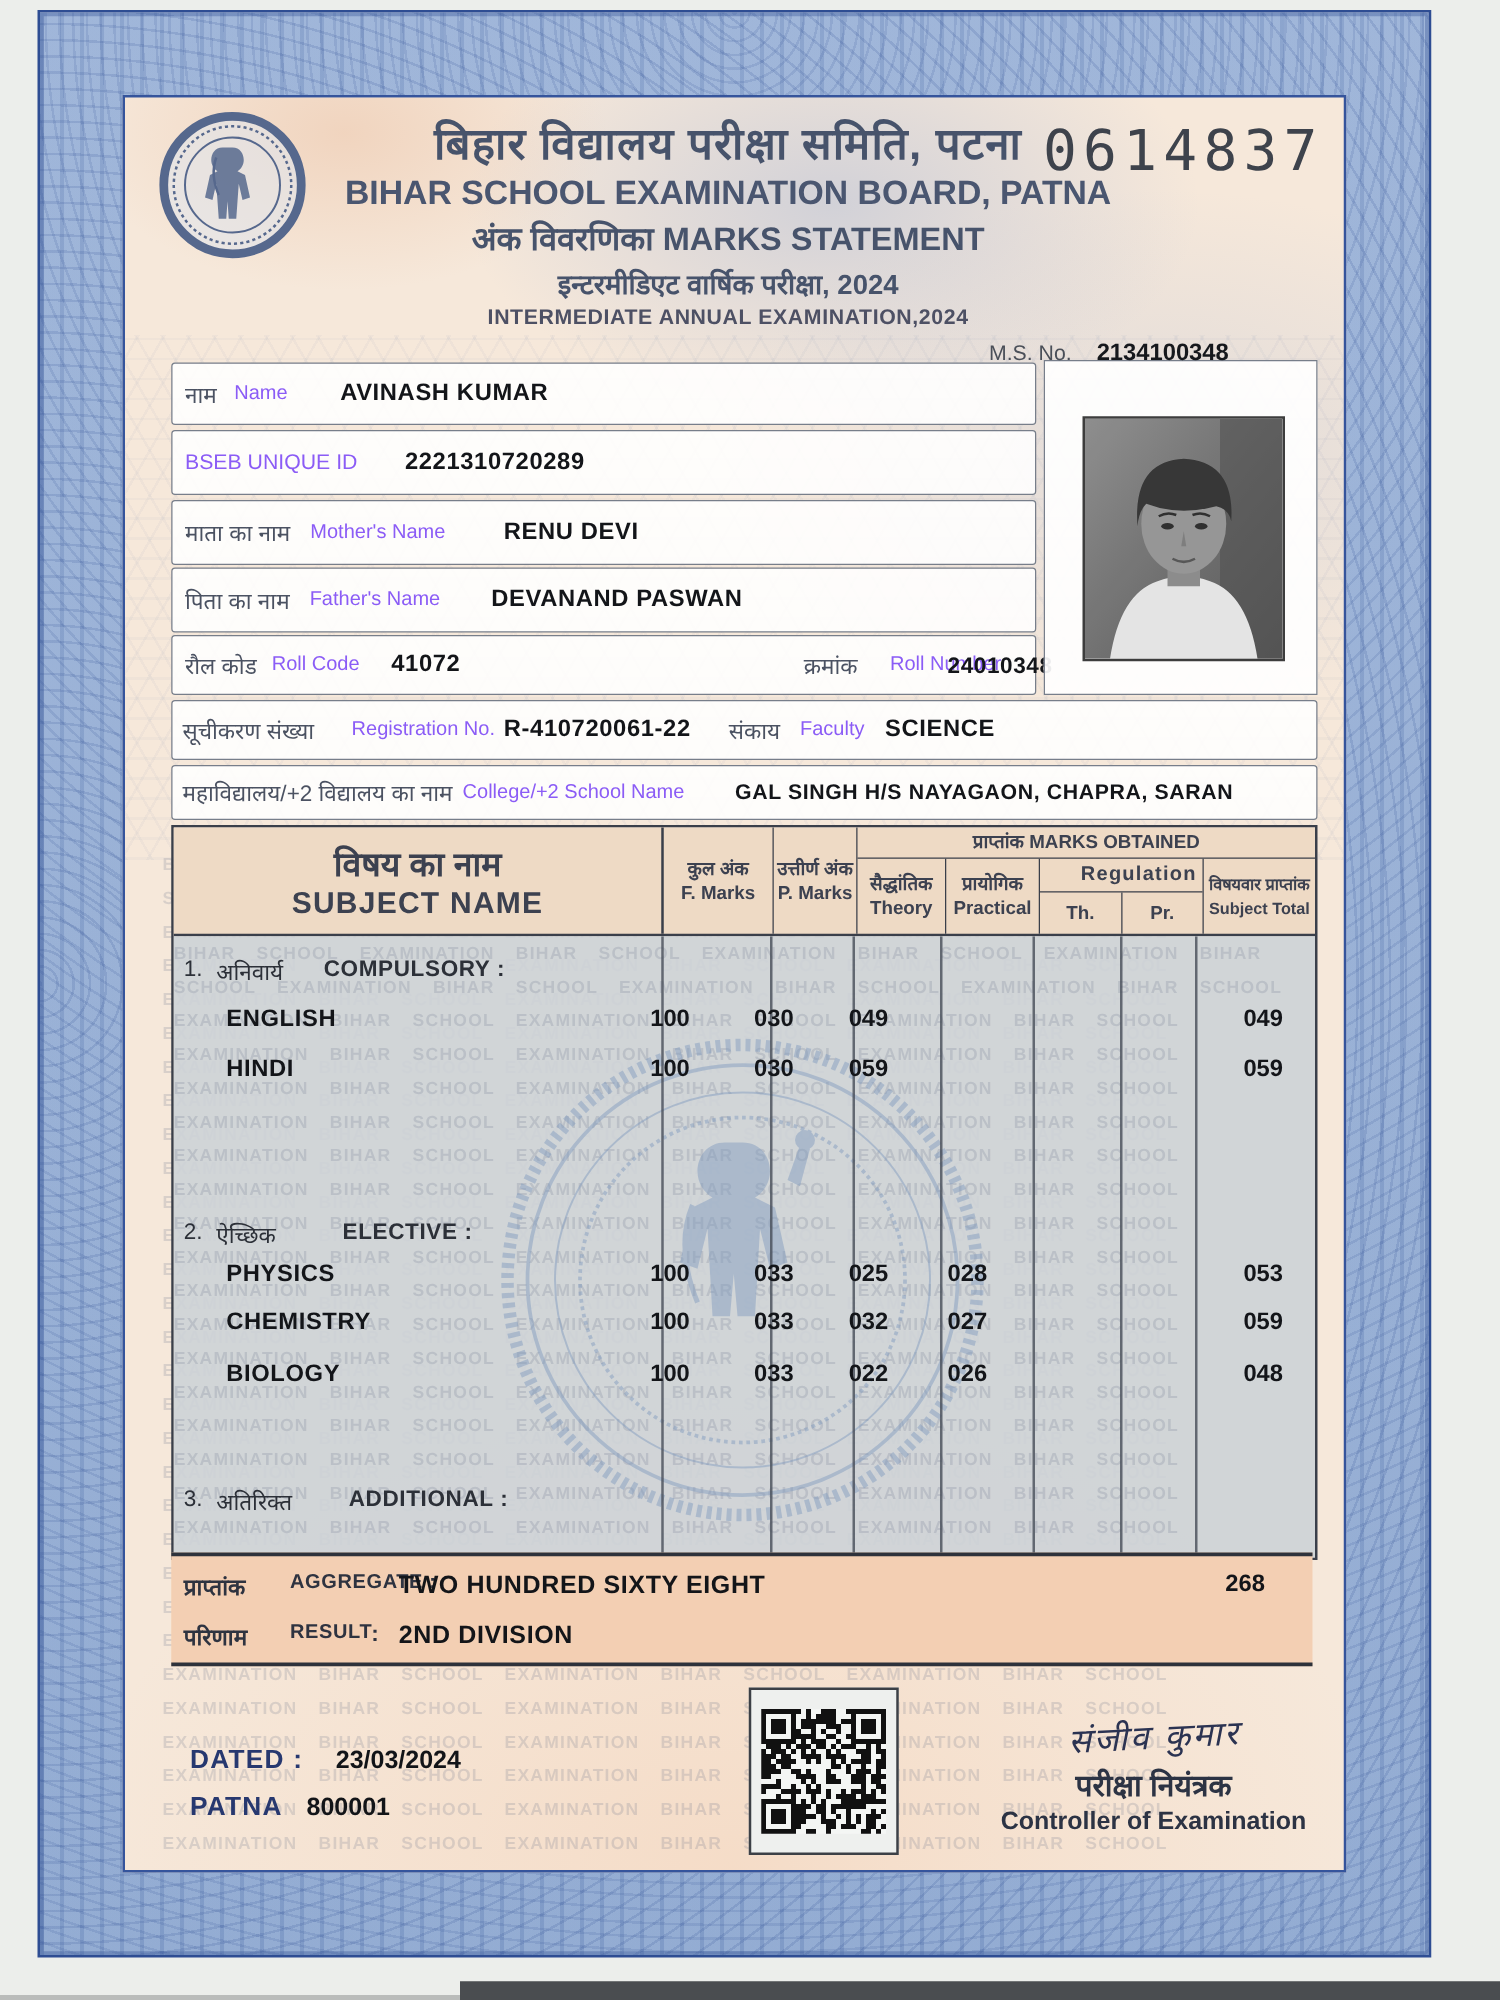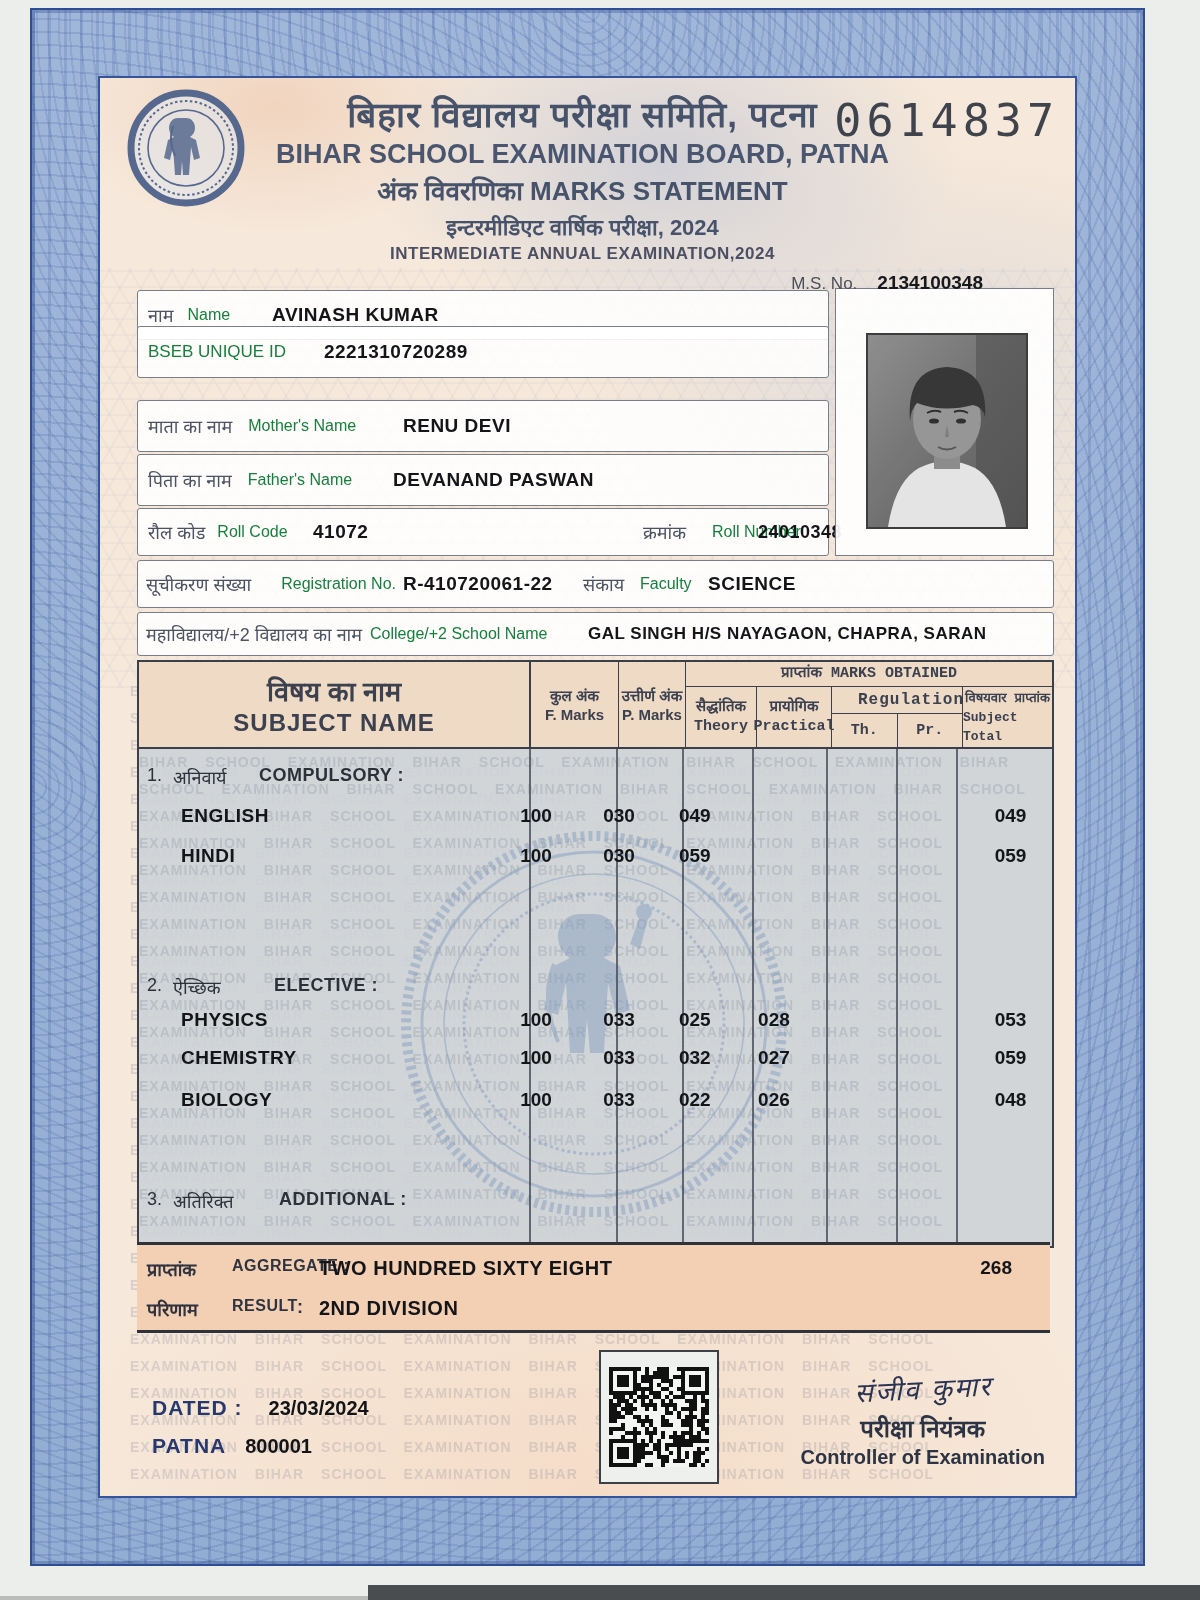--- a/index.html
+++ b/index.html
@@ -59,38 +59,38 @@
   .ms-line{position:absolute;top:194px;right:92px;z-index:6;display:flex;gap:20px;align-items:baseline;}
   .ms-label{font-size:17px;color:#4a4f58;}
   .ms-value{font-size:19px;font-weight:bold;color:#16181c;}
 
   
   .frow{position:absolute;left:37px;width:690px;z-index:5;
     background:rgba(255,255,255,.88);border:1px solid #777e8a;border-radius:3px;
     display:flex;align-items:center;}
   .frow.wide{width:915px;}
   .lbl-hi{font-size:18px;color:#4b5262;}
-  .lbl-en{font-size:16px;color:#15803d;}
+  .lbl-en{font-size:16px;color:#8b5cf6;}
   .fval{font-size:19px;font-weight:bold;color:#131519;letter-spacing:.5px;}
   .photo-box{position:absolute;left:735px;top:210px;width:217px;height:266px;z-index:5;
     background:rgba(255,255,255,.92);border:1px solid #777e8a;}
   .photo{position:absolute;left:30px;top:44px;width:158px;height:192px;border:2px solid #3a3a3a;
     filter:grayscale(1) contrast(.95);}
 
   
   .mtable{position:absolute;left:37px;top:582px;width:913px;z-index:5;border:2px solid #3a3f4a;}
   .thead{height:85px;background:#eedac5;border-bottom:2px solid #3a3f4a;display:flex;color:#3c4150;}
   .th-subject{width:390px;border-right:2px solid #3a3f4a;display:flex;flex-direction:column;
     align-items:center;justify-content:center;}
   .th-subject .hi{font-size:27px;font-weight:bold;}
   .th-subject .en{font-size:24px;font-weight:bold;letter-spacing:1px;}
   .th-fm,.th-pm{width:87px;border-right:1.5px solid #3a3f4a;display:flex;flex-direction:column;
     align-items:center;justify-content:center;font-size:15px;font-weight:bold;line-height:19px;}
   .th-pm{width:66px;}
-  .th-right{flex:1;display:flex;flex-direction:column;font-family:Liberation Mono, monospace;}
+  .th-right{flex:1;display:flex;flex-direction:column;}
   .th-mo{height:24px;border-bottom:1.5px solid #3a3f4a;text-align:center;font-size:15px;
     font-weight:bold;line-height:24px;}
   .th-cols{flex:1;display:flex;}
   .thc{border-right:1.5px solid #3a3f4a;display:flex;flex-direction:column;align-items:center;
     justify-content:center;font-size:15px;font-weight:bold;line-height:19px;}
   .thc:last-child{border-right:none;}
   .th-theory{width:70px;}
   .th-practical{width:74px;}
   .th-reg{width:130px;}
   .th-reg .rg{height:26px;line-height:26px;font-size:16px;letter-spacing:1px;padding-left:28px;}
@@ -166,21 +166,21 @@
       <div class="ms-line">
         <span class="ms-label">M.S. No.</span>
         <span class="ms-value">2134100348</span>
       </div>
 
       <div class="frow" style="top:212px;height:48px;">
         <span class="lbl-hi" style="margin-left:10px">नाम</span>
         <span class="lbl-en" style="margin-left:14px">Name</span>
         <span class="fval" style="margin-left:42px">AVINASH KUMAR</span>
       </div>
-      <div class="frow" style="top:248px;height:50px;">
+      <div class="frow" style="top:266px;height:50px;">
         <span class="lbl-en" style="margin-left:10px;font-size:17px">BSEB UNIQUE ID</span>
         <span class="fval" style="margin-left:38px">2221310720289</span>
       </div>
       <div class="frow" style="top:322px;height:50px;">
         <span class="lbl-hi" style="margin-left:10px">माता का नाम</span>
         <span class="lbl-en" style="margin-left:16px">Mother's Name</span>
         <span class="fval" style="position:absolute;left:265px">RENU DEVI</span>
       </div>
       <div class="frow" style="top:376px;height:50px;">
         <span class="lbl-hi" style="margin-left:10px">पिता का नाम</span>

